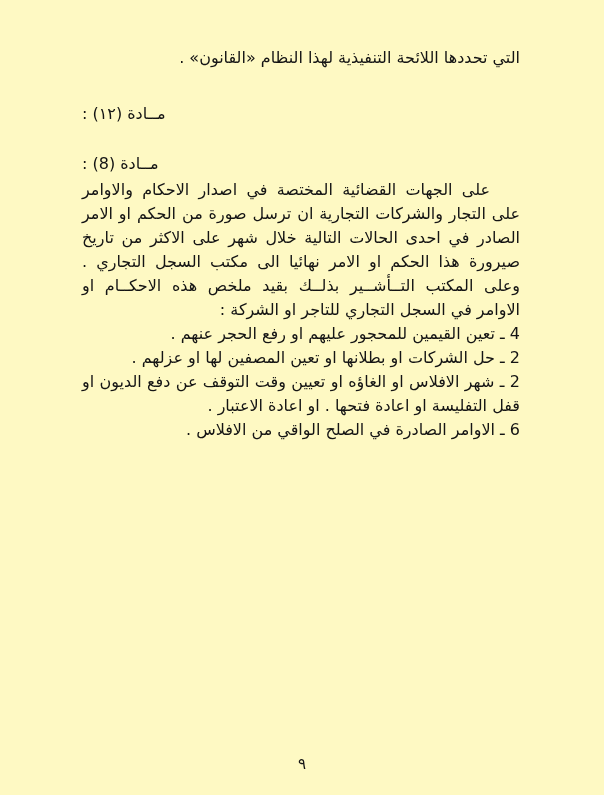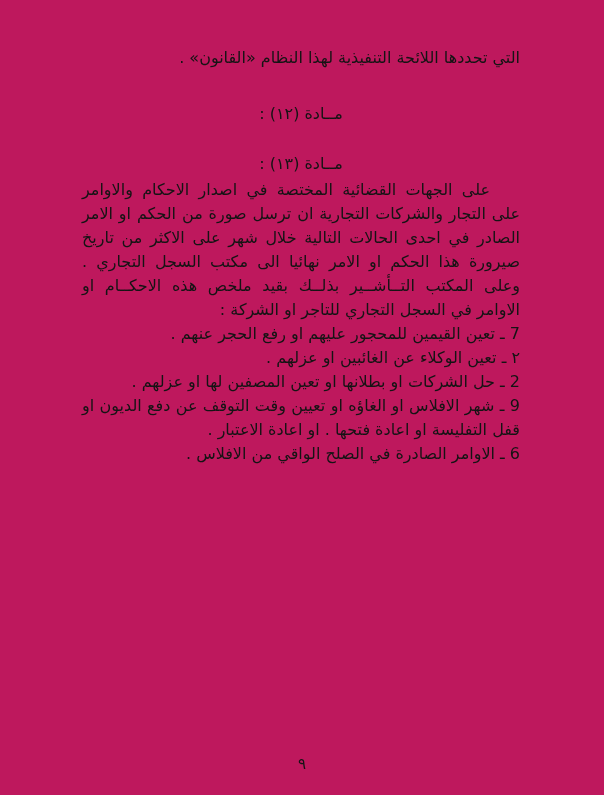--- a/index.html
+++ b/index.html
@@ -6,38 +6,38 @@
   html, body { width: 604px; height: 795px; }
   body {
     background: #e9e9e9;
     font-family: "DejaVu Sans", sans-serif;
     color: #141414;
   }
   .page {
     position: relative;
     width: 604px;
     height: 795px;
-    background: #be185d;
+    background: #fef9c3;
     direction: rtl;
     overflow: hidden;
   }
   .content {
     position: absolute;
     top: 46px;
     right: 84px;
     left: 82px;
     font-size: 16px;
     line-height: 24px;
   }
   .cont-line {
     text-align: right;
     margin-bottom: 32px;
   }
   .article-heading {
-    text-align: center;
+    text-align: left;
     margin-top: 26px;
     margin-bottom: 2px;
   }
   .article-body {
     text-align: justify;
     text-align-last: right;
     text-indent: 30px;
   }
   .items {
     margin-top: 0;
@@ -60,28 +60,27 @@
 <body>
 
 <div class="page">
   <div class="content">
 
     <p class="cont-line">التي تحددها اللائحة التنفيذية لهذا النظام «القانون» .</p>
 
     <p class="article-heading">مــادة (١٢) :</p>
 
 
-    <p class="article-heading">مــادة (١٣) :</p>
+    <p class="article-heading">مــادة (8) :</p>
 
     <p class="article-body">على الجهات القضائية المختصة في اصدار الاحكام والاوامر على التجار والشركات التجارية ان ترسل صورة من الحكم او الامر الصادر في احدى الحالات التالية خلال شهر على الاكثر من تاريخ صيرورة هذا الحكم او الامر نهائيا الى مكتب السجل التجاري . وعلى المكتب التــأشــير بذلــك بقيد ملخص هذه الاحكــام او الاوامر في السجل التجاري للتاجر او الشركة :</p>
 
     <div class="items">
-      <p class="item">7 ـ تعين القيمين للمحجور عليهم او رفع الحجر عنهم .</p>
-      <p class="item">٢ ـ تعين الوكلاء عن الغائبين او عزلهم .</p>
+      <p class="item">4 ـ تعين القيمين للمحجور عليهم او رفع الحجر عنهم .</p>
       <p class="item">2 ـ حل الشركات او بطلانها او تعين المصفين لها او عزلهم .</p>
-      <p class="item">9 ـ شهر الافلاس او الغاؤه او تعيين وقت التوقف عن دفع الديون او قفل التفليسة او اعادة فتحها . او اعادة الاعتبار .</p>
+      <p class="item">2 ـ شهر الافلاس او الغاؤه او تعيين وقت التوقف عن دفع الديون او قفل التفليسة او اعادة فتحها . او اعادة الاعتبار .</p>
       <p class="item">6 ـ الاوامر الصادرة في الصلح الواقي من الافلاس .</p>
     </div>
 
   </div>
 
   <div class="page-number">٩</div>
 </div>
 
 </body></html>

